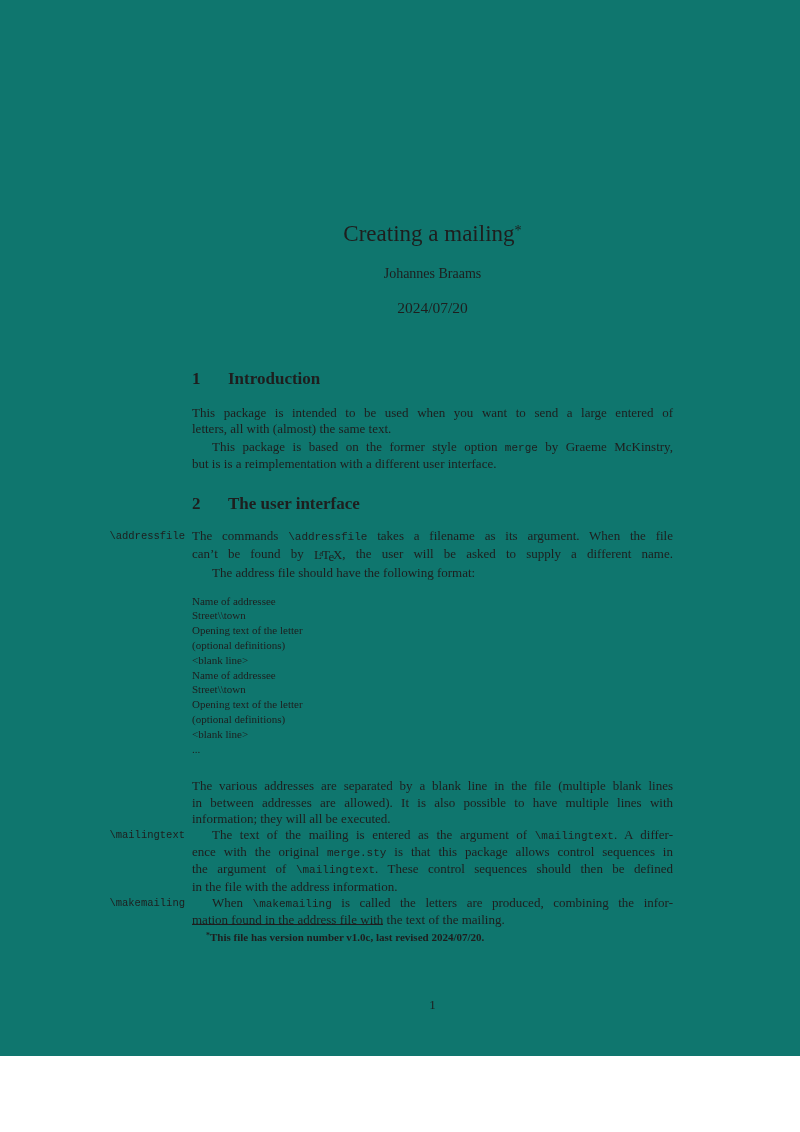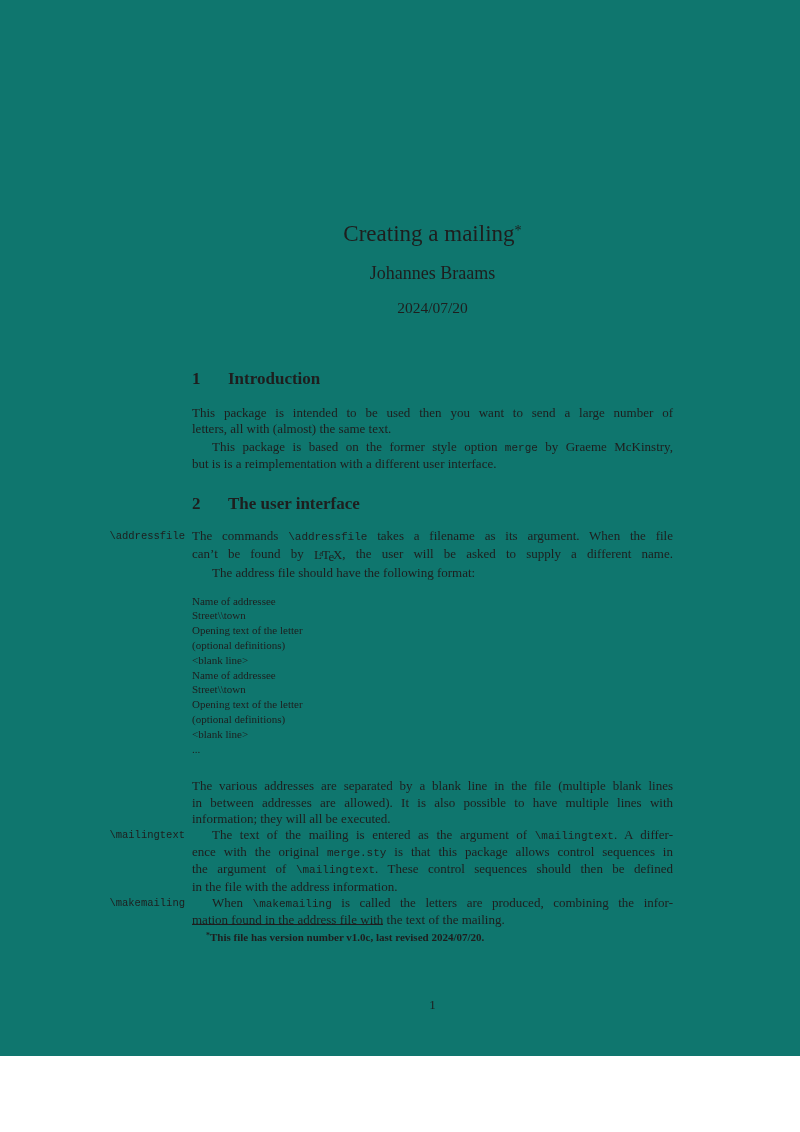--- a/index.html
+++ b/index.html
@@ -11,21 +11,21 @@
     font-family:"Liberation Serif", serif;
     overflow:hidden;
   }
   .textblock{
     position:absolute;left:192px;top:0;width:481px;
   }
   
   .front{padding-top:217px;text-align:center;}
   .doc-title{font-size:23px;line-height:27px;}
   .title-mark{font-size:62%;vertical-align:0.45em;}
-  .doc-author{margin-top:17px;font-size:18px;line-height:19px;}
+  .doc-author{margin-top:17px;font-size:14px;line-height:19px;}
   .doc-date{margin-top:15px;font-size:15.5px;line-height:19px;}
   
   #content{font-size:13px;}
   .sec-heading{font-size:17px;font-weight:bold;line-height:23.4px;}
   .sec-num{display:inline-block;width:36px;}
   .para{position:relative;}
   .line{line-height:16.2px;}
   .just{text-align:justify;text-align-last:justify;}
   .ind{text-indent:20px;}
   .mono{font-family:"Liberation Mono", monospace;font-size:11px;}
@@ -65,21 +65,21 @@
 <div class="page">
   <div class="textblock">
     <div class="front">
       <div class="doc-title"><span>Creating a mailing</span><sup class="title-mark">*</sup></div>
       <div class="doc-author">Johannes Braams</div>
       <div class="doc-date">2024/07/20</div>
     </div>
     <div id="content">
         <div class="sec-heading"><span class="sec-num">1</span><span class="sec-title">Introduction</span></div>
         <div class="para">
-          <div class="line just"><span class="rm">This package is intended to be used then you want to send a large number of</span></div>
+          <div class="line just"><span class="rm">This package is intended to be used when you want to send a large entered of</span></div>
           <div class="line"><span class="rm">letters, all with (almost) the same text.</span></div>
         </div>
         <div class="para">
           <div class="line just ind"><span class="rm">This package is based on the former style option </span><span class="mono">merge</span><span class="rm"> by Graeme McKinstry,</span></div>
           <div class="line"><span class="rm">but is is a reimplementation with a different user interface.</span></div>
         </div>
         <div class="sec-heading"><span class="sec-num">2</span><span class="sec-title">The user interface</span></div>
         <div class="para">
           <span class="marginlab">\addressfile</span>
           <div class="line just"><span class="rm">The commands </span><span class="mono">\addressfile</span><span class="rm"> takes a filename as its argument. When the file</span></div>

